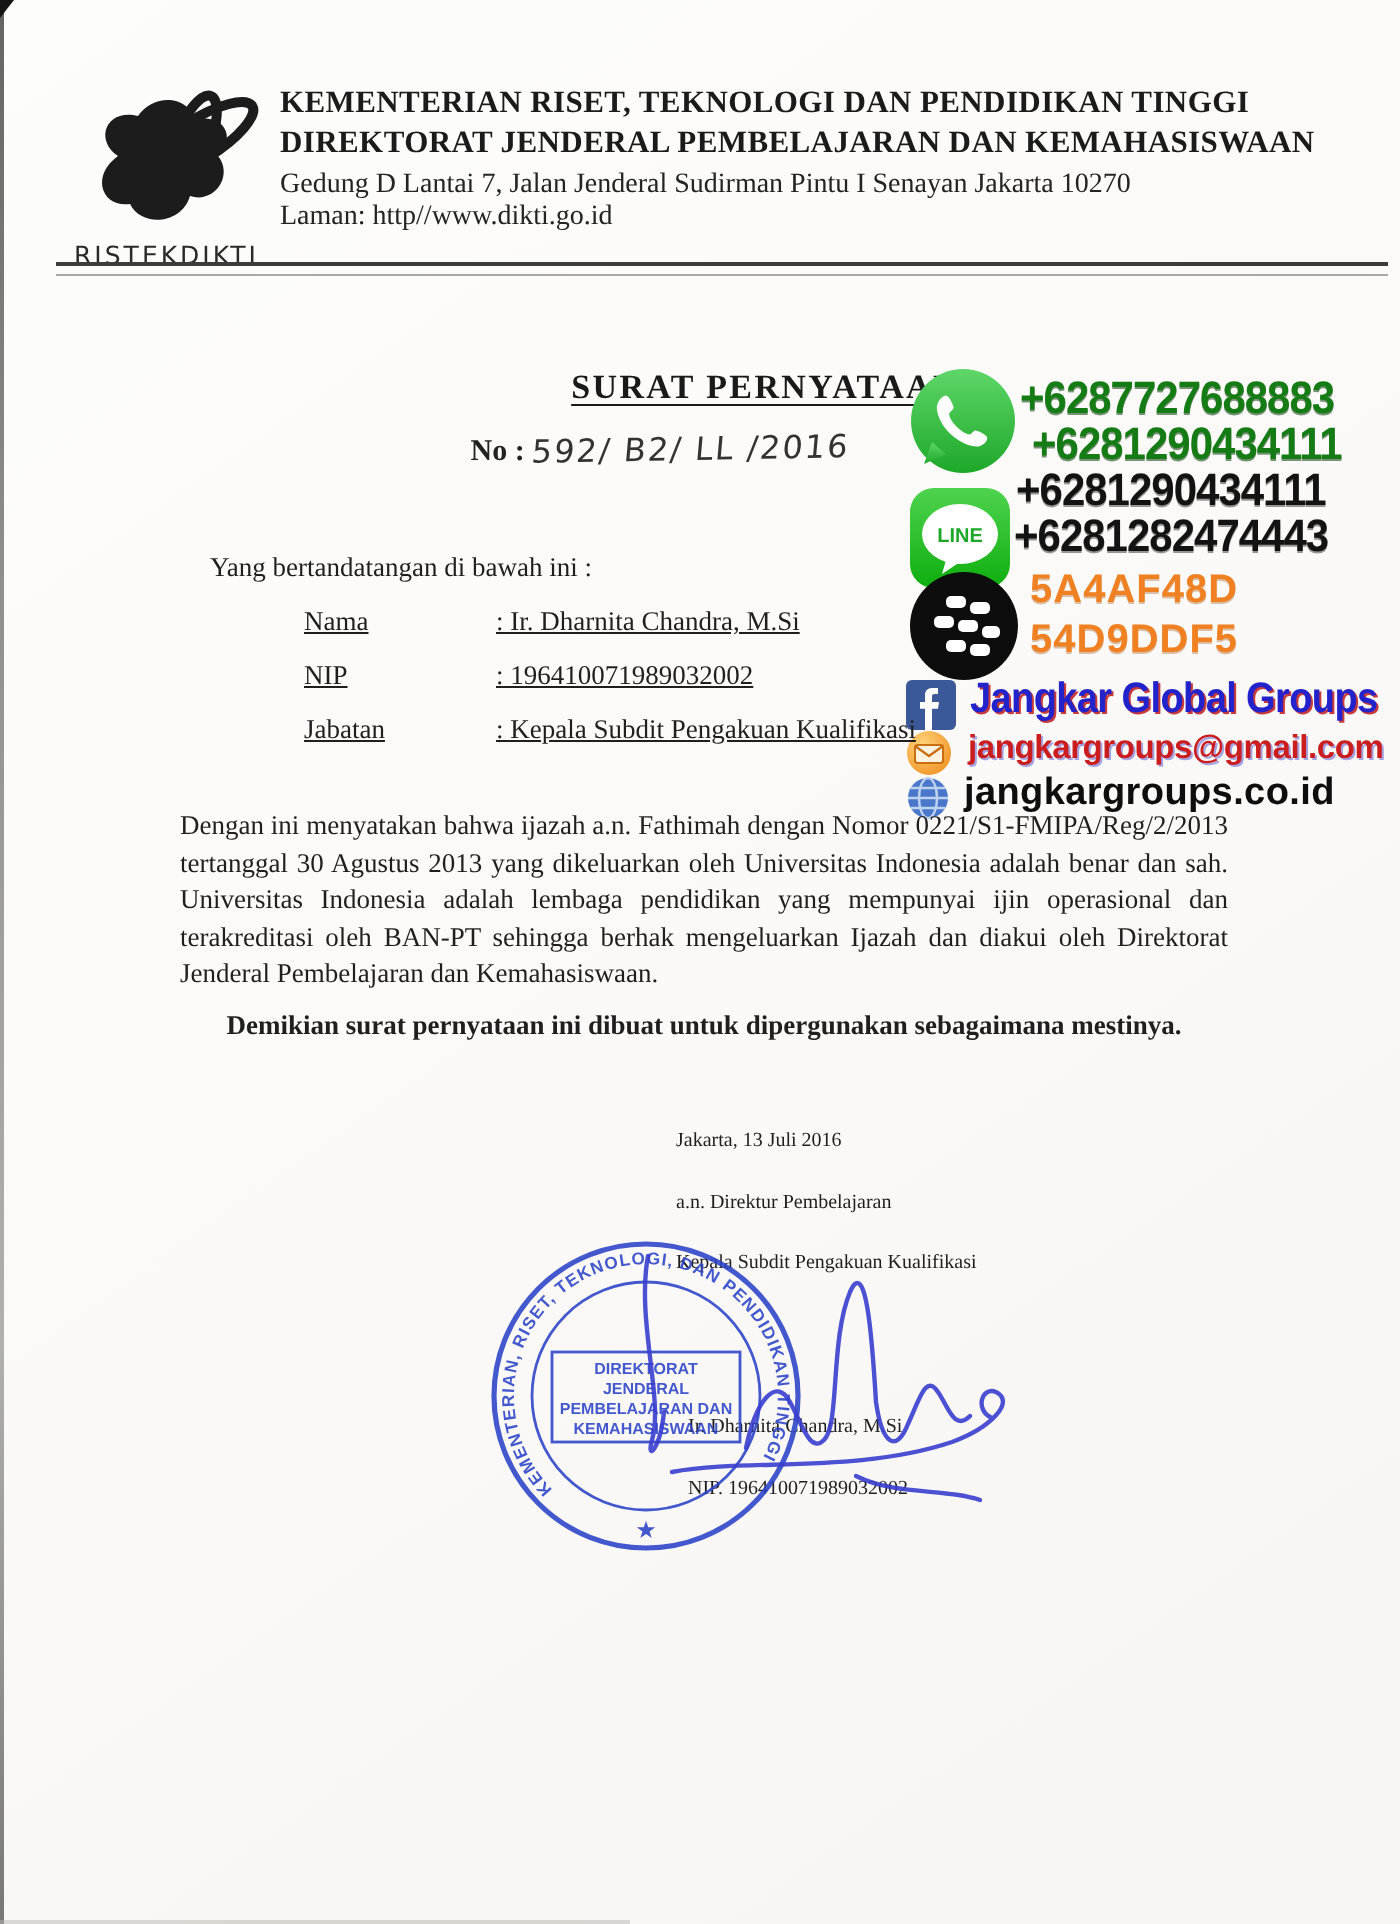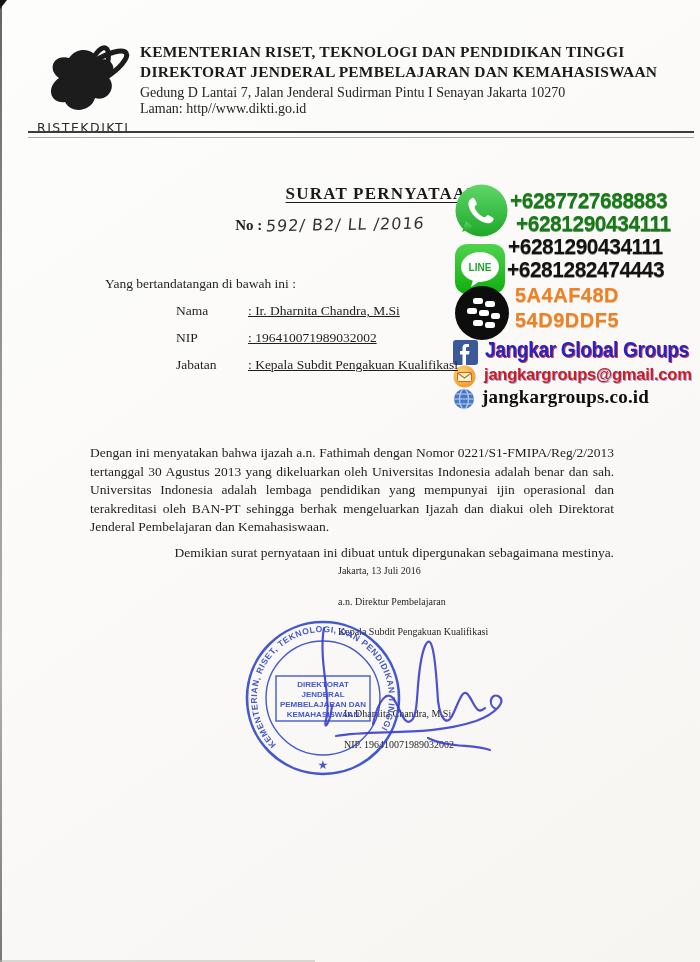--- a/index.html
+++ b/index.html
@@ -40,29 +40,29 @@
     font-family:"Liberation Sans", sans-serif; }
   .c-icon { position:absolute; left:0; }
   .c-row { position:absolute; white-space:nowrap; font-weight:bold; }
   .num { font-size:21px; letter-spacing:-.5px; transform:scaleY(1.08); transform-origin:left top; }
   .green { color:#157c15; text-shadow:0 1px 0 rgba(10,60,10,.55); }
   .blacknum { color:#131313; text-shadow:0 1px 0 rgba(0,0,0,.4); }
   .pin { font-size:20px; color:#f08122; letter-spacing:.5px; text-shadow:0 1px 0 rgba(160,80,10,.35); }
   .fbname { font-size:19px; color:#2323cb; letter-spacing:-.3px; transform:scaleY(1.12); transform-origin:left top;
     text-shadow:1px 1px 0 #c93a3a; }
   .emailtxt { font-size:16.5px; color:#cb1d1d; letter-spacing:-.2px; text-shadow:1px 1px 0 rgba(60,60,200,.45); }
-  .webtxt { font-family:Liberation Serif, serif; font-size:19px; color:#0e0e0e; letter-spacing:.2px;text-align:center; }
+  .webtxt { font-family:Liberation Sans, sans-serif; font-size:19px; color:#0e0e0e; letter-spacing:.2px;text-align:center; }
 
   
   .opening { position:absolute; left:105px; top:276px; font-size:13.5px; }
   .frow { position:absolute; font-size:13.5px; }
-  .flabel { position:absolute; left:176px; width:85px; }
+  .flabel { position:absolute; left:152px; width:85px;text-decoration:underline; }
   .fvalue { position:absolute; left:248px; white-space:nowrap;text-decoration:underline; }
-  .para { position:absolute; left:90px; width:524px; font-size:13.5px; line-height:18.6px; text-align:justify;margin-top:40px; }
-  .para.last { text-align:right; }
+  .para { position:absolute; left:90px; width:524px; font-size:13.5px; line-height:18.6px; text-align:justify; }
+  .para.last { text-align:center;font-weight:bold; }
 
   
   .sig-line { position:absolute; font-size:10px; }
   .stamp { position:absolute; left:242px; top:617px; width:162px; height:162px; opacity:.88; }
   .signature-svg { position:absolute; left:278px; top:608px; width:250px; height:165px; }
 
   .noselect { user-select:none; }
 </style>
 </head>
 <body>

